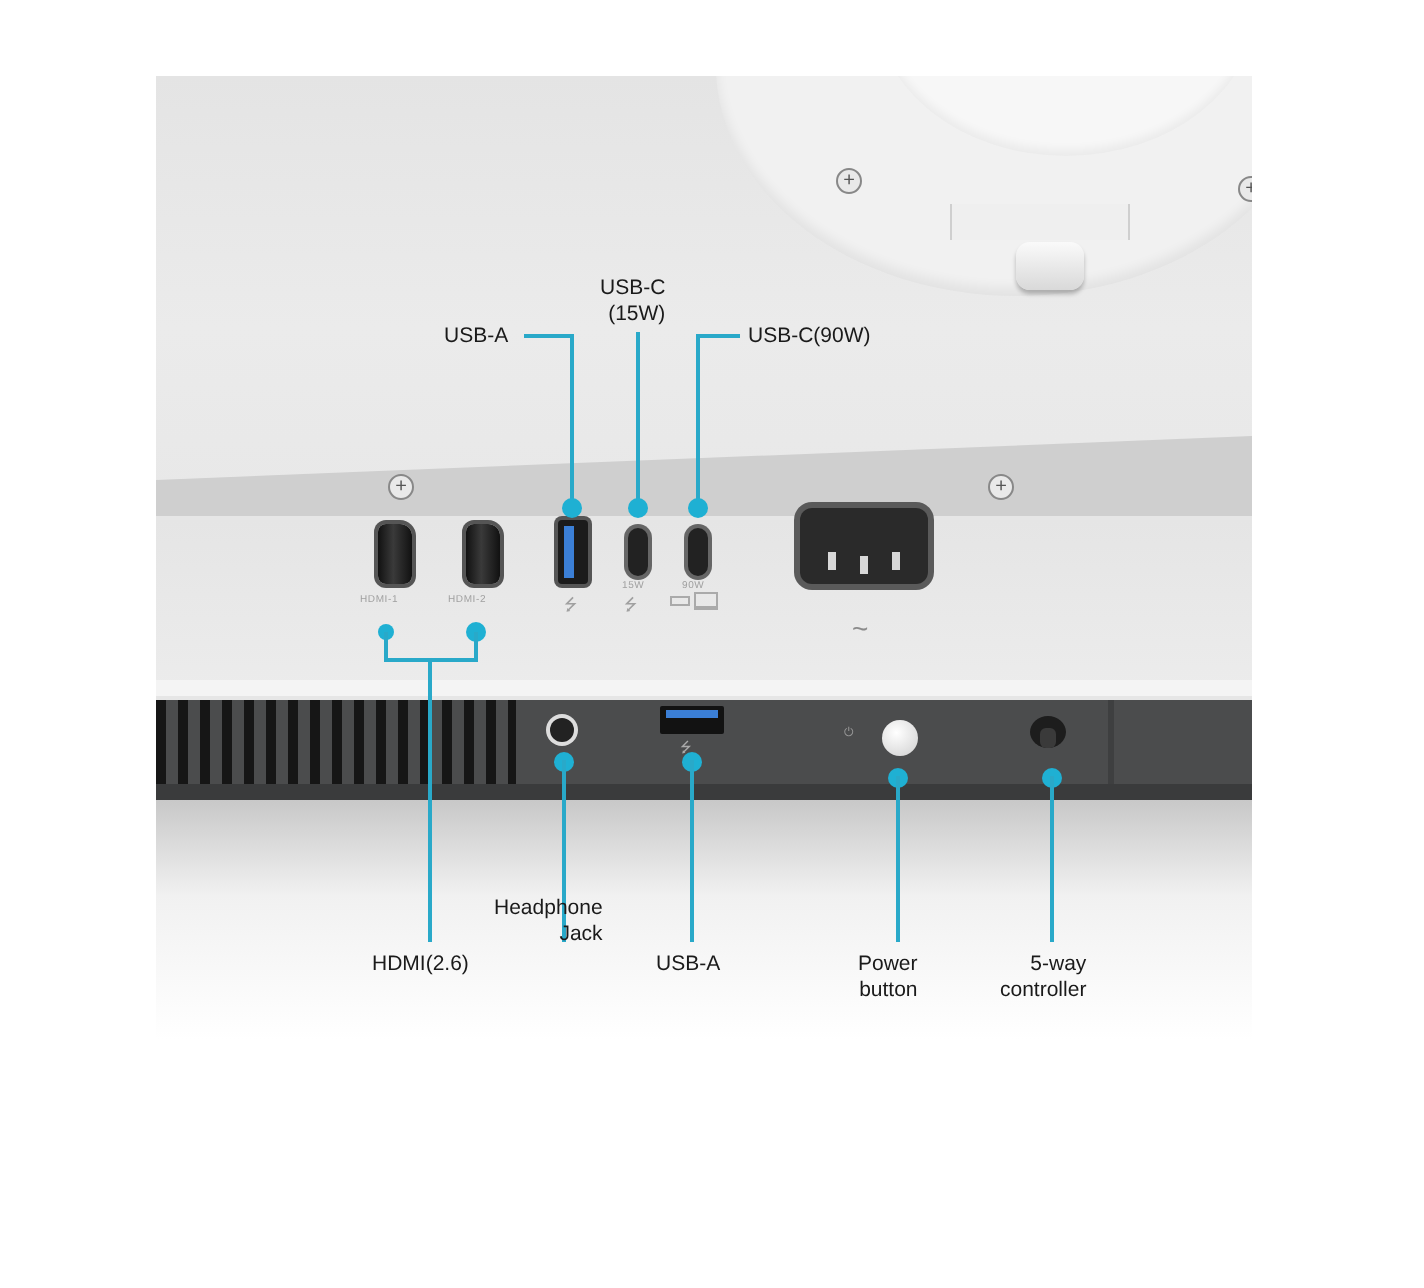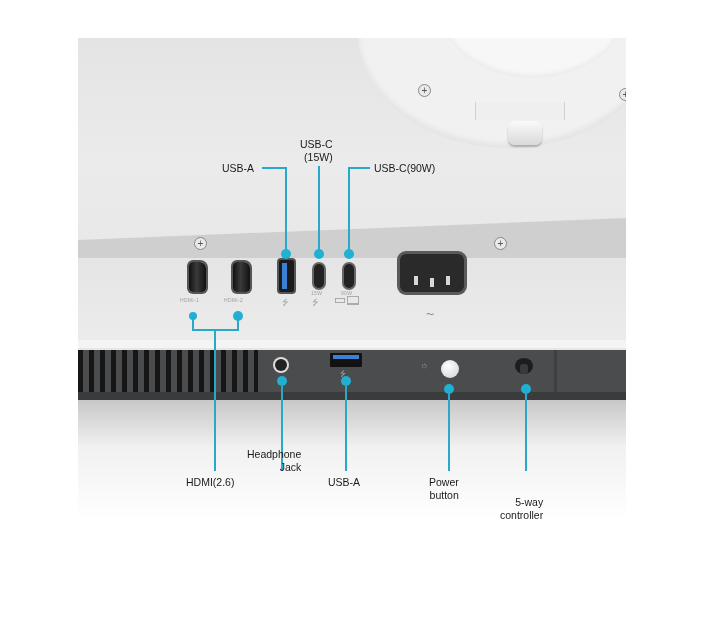--- a/index.html
+++ b/index.html
@@ -227,16 +227,16 @@
 
 <div class="dot" style="left:444px; top:384px;"></div>
 <div class="line" style="left:448px; top:388px; width:2px; height:83px;"></div>
 <div class="callout-label" style="left:429px; top:476px;">
   <div>Power</div>
   <div>button</div>
 </div>
 
 <div class="dot" style="left:521px; top:384px;"></div>
 <div class="line" style="left:525px; top:388px; width:2px; height:83px;"></div>
-<div class="callout-label" style="left:500px; top:496px;">
+<div class="callout-label" style="left:500px; top:476px;">
   <div>5-way</div>
   <div>controller</div>
 </div>
 
 </body></html>

